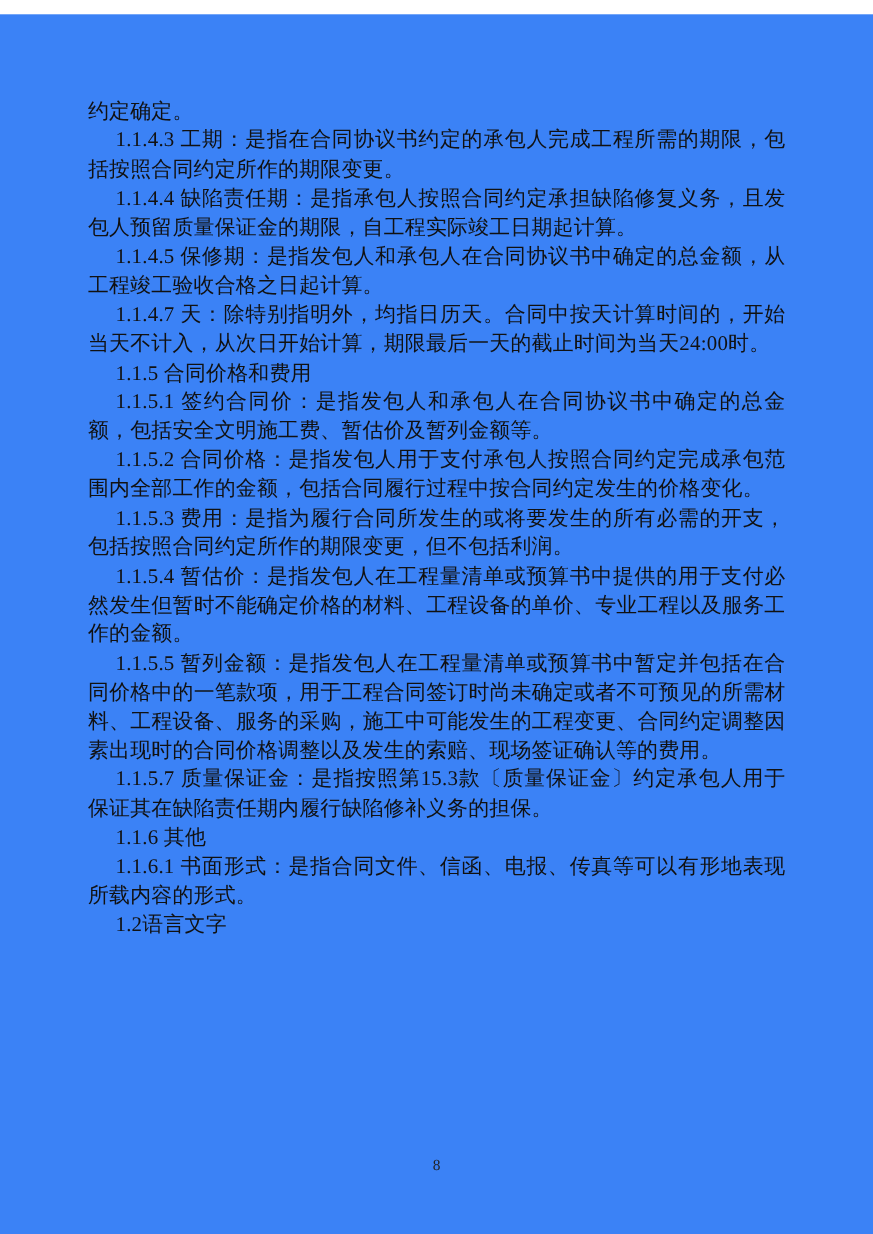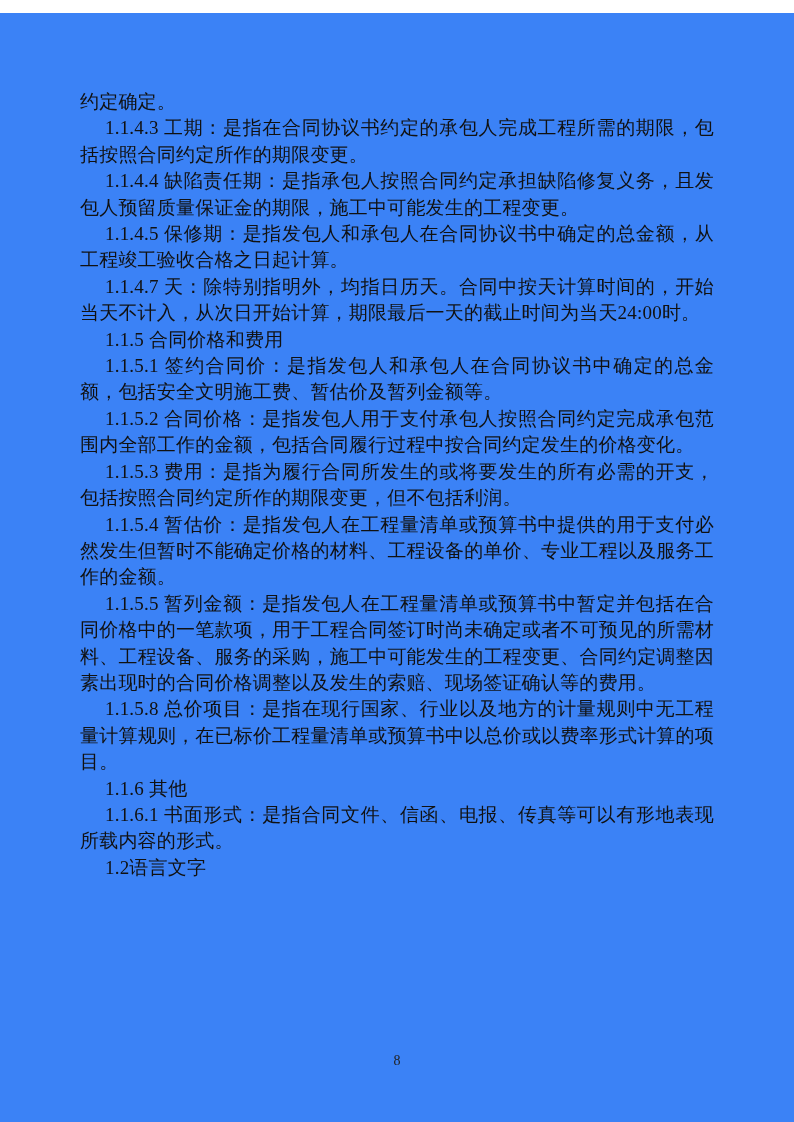--- a/index.html
+++ b/index.html
@@ -48,30 +48,30 @@
 </style>
 </head>
 <body>
 
 <div class="page">
 
   <div class="doc-body">
 
   <p class="para continuation">约定确定。</p>
       <p class="para">1.1.4.3 工期：是指在合同协议书约定的承包人完成工程所需的期限，包括按照合同约定所作的期限变更。</p>
-      <p class="para">1.1.4.4 缺陷责任期：是指承包人按照合同约定承担缺陷修复义务，且发包人预留质量保证金的期限，施工中可能发生的工程变更。</p>
+      <p class="para">1.1.4.4 缺陷责任期：是指承包人按照合同约定承担缺陷修复义务，且发包人预留质量保证金的期限，自工程实际竣工日期起计算。</p>
       <p class="para">1.1.4.5 保修期：是指发包人和承包人在合同协议书中确定的总金额，从工程竣工验收合格之日起计算。</p>
       <p class="para">1.1.4.7 天：除特别指明外，均指日历天。合同中按天计算时间的，开始当天不计入，从次日开始计算，期限最后一天的截止时间为当天24:00时。</p>
       <p class="para">1.1.5 合同价格和费用</p>
       <p class="para">1.1.5.1 签约合同价：是指发包人和承包人在合同协议书中确定的总金额，包括安全文明施工费、暂估价及暂列金额等。</p>
       <p class="para">1.1.5.2 合同价格：是指发包人用于支付承包人按照合同约定完成承包范围内全部工作的金额，包括合同履行过程中按合同约定发生的价格变化。</p>
       <p class="para">1.1.5.3 费用：是指为履行合同所发生的或将要发生的所有必需的开支，包括按照合同约定所作的期限变更，但不包括利润。</p>
       <p class="para">1.1.5.4 暂估价：是指发包人在工程量清单或预算书中提供的用于支付必然发生但暂时不能确定价格的材料、工程设备的单价、专业工程以及服务工作的金额。</p>
       <p class="para">1.1.5.5 暂列金额：是指发包人在工程量清单或预算书中暂定并包括在合同价格中的一笔款项，用于工程合同签订时尚未确定或者不可预见的所需材料、工程设备、服务的采购，施工中可能发生的工程变更、合同约定调整因素出现时的合同价格调整以及发生的索赔、现场签证确认等的费用。</p>
-      <p class="para">1.1.5.8 总价项目：是指在现行国家、行业以及地方的计量规则中无工程量计算规则，在已标价工程量清单或预算书中以总价或以费率形式计算的项目。</p>
+      <p class="para">1.1.5.7 质量保证金：是指按照第15.3款〔质量保证金〕约定承包人用于保证其在缺陷责任期内履行缺陷修补义务的担保。</p>
       <p class="para">1.1.6 其他</p>
       <p class="para">1.1.6.1 书面形式：是指合同文件、信函、电报、传真等可以有形地表现所载内容的形式。</p>
       <p class="para">1.2语言文字</p>
     </div>
 
   <div class="page-number">8</div>
 
 </div>
 
 </body></html>

